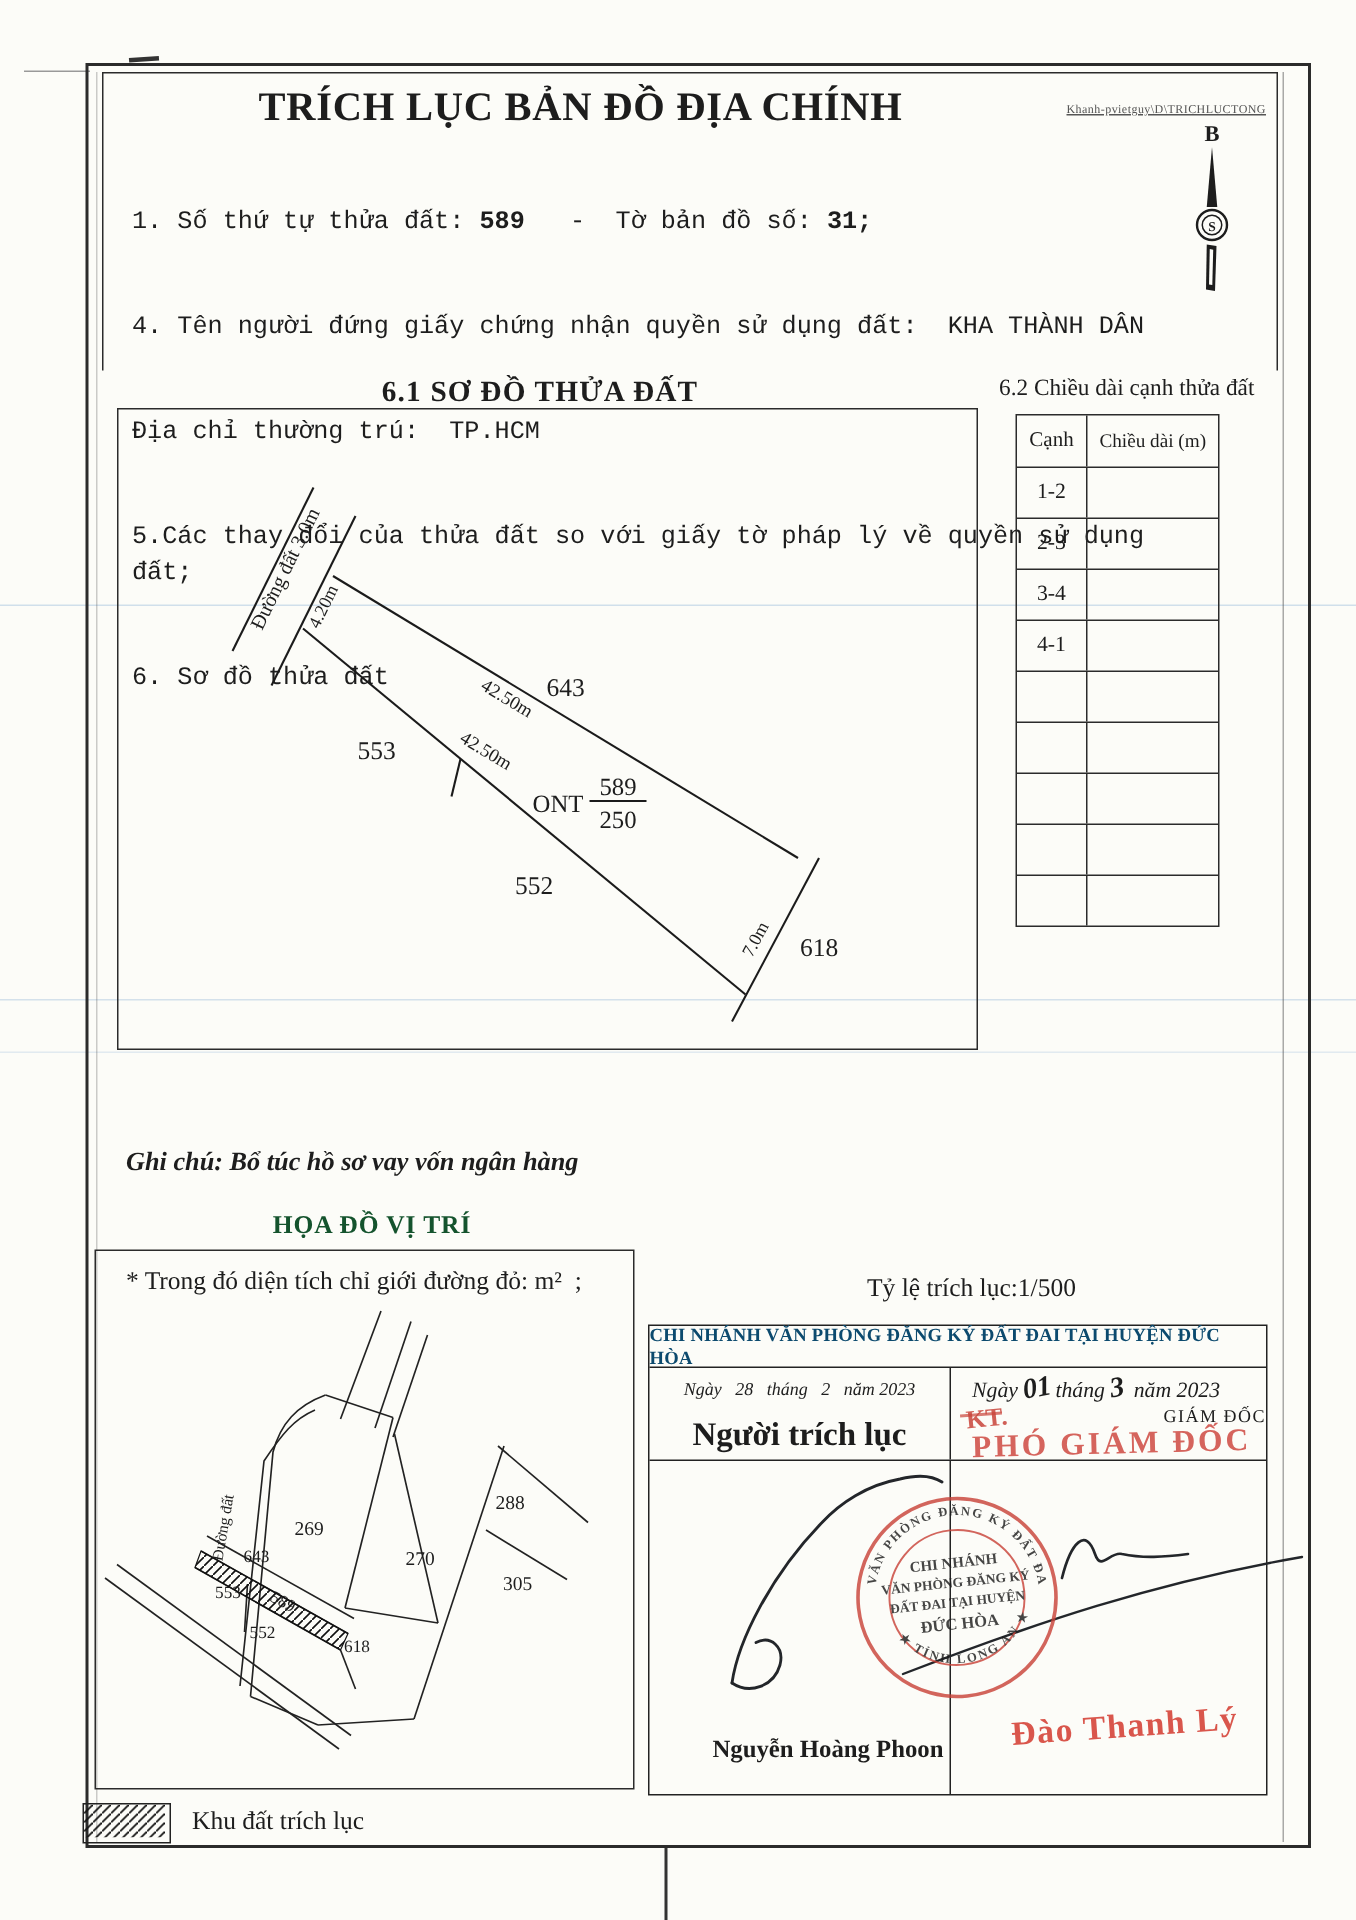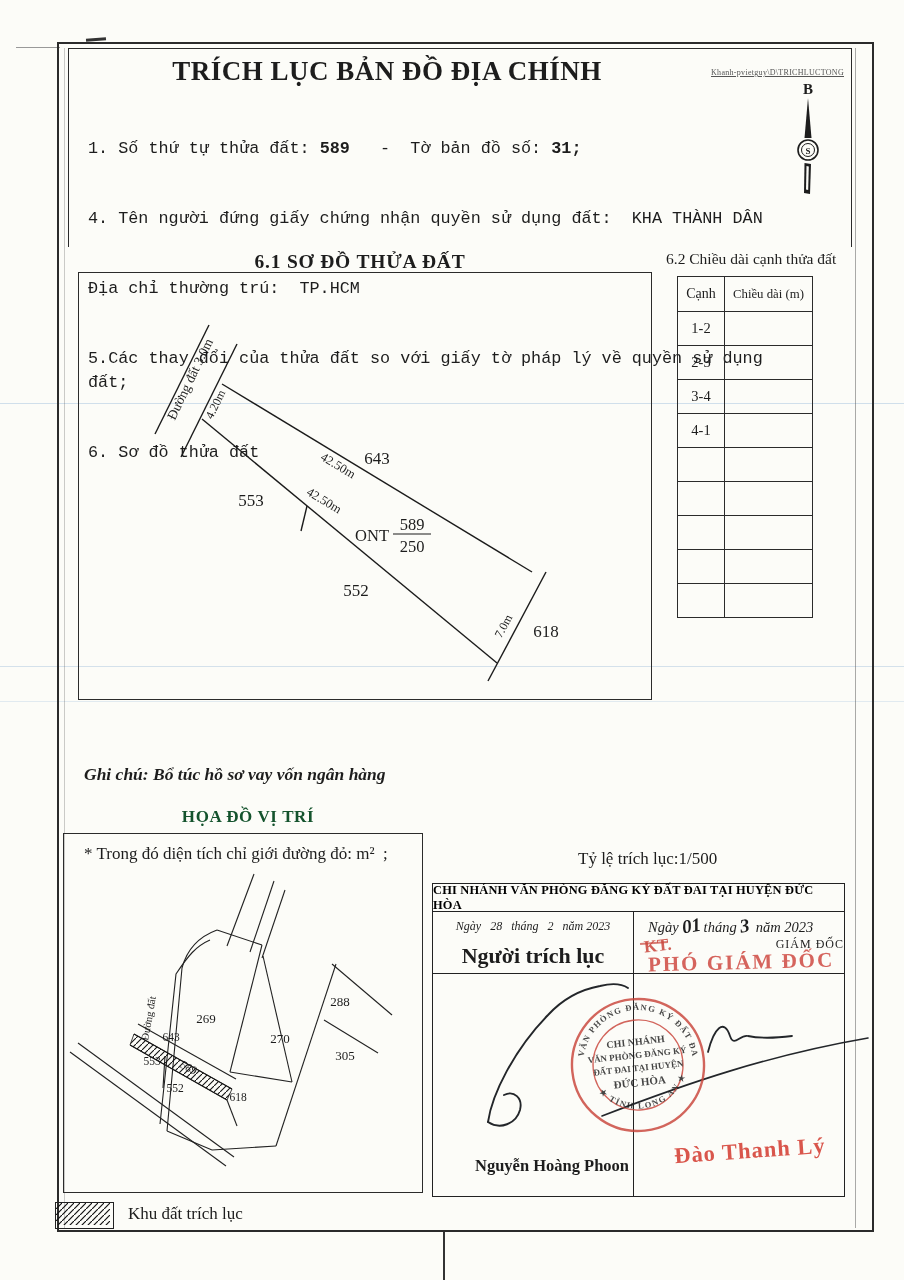--- a/index.html
+++ b/index.html
@@ -26,21 +26,21 @@
   .t62 .tr:last-child{border-bottom:none;}
   .t62 .c1{width:46px;border-right:1.4px solid #2b2b2b;display:flex;align-items:center;justify-content:center;}
   .t62 .c2{flex:1;display:flex;align-items:center;justify-content:center;}
   .notes{left:84px;top:708px;width:620px;font-size:17px;line-height:26.5px;white-space:pre-wrap;}
   .notes .nt{font-weight:bold;font-style:italic;font-size:17.5px;}
   .hmap{left:118px;top:807px;width:260px;text-align:center;font-weight:bold;font-size:17px;color:#14532d;letter-spacing:.6px;}
   .mapbox{left:63px;top:833px;width:358px;height:358px;border:1.6px solid #2b2b2b;}
   .scalelbl{left:560px;top:849px;width:280px;font-size:17px;margin-left:18px;}
   .apptable{left:432px;top:883px;width:411px;height:312px;border:1.6px solid #222;display:flex;flex-direction:column;background:transparent;}
   .app-office{height:27px;border-bottom:1.6px solid #222;display:flex;align-items:center;justify-content:center;
-    font-weight:bold;font-size:12.4px;letter-spacing:.2px;color:#000000;}
+    font-weight:bold;font-size:12.4px;letter-spacing:.2px;color:#0c4a6e;}
   .app-dates{height:61px;border-bottom:1.6px solid #222;display:flex;}
   .adl{width:200px;border-right:1.6px solid #222;position:relative;}
   .adr{flex:1;position:relative;}
   .adl-date{position:absolute;left:0;top:7px;width:100%;text-align:center;font-style:italic;font-size:12px;white-space:pre-wrap;}
   .adl-role{position:absolute;left:0;top:31px;width:100%;text-align:center;font-weight:bold;font-size:22px;}
   .adr-date{position:absolute;left:14px;top:3px;width:100%;font-style:italic;font-size:14.5px;white-space:pre-wrap;}
   .hand{display:inline-block;font-weight:bold;font-size:19px;transform:rotate(-10deg);margin:0 3px;}
   .adr-role{position:absolute;left:0;top:25px;width:100%;text-align:right;font-weight:normal;font-size:12px;letter-spacing:1px;}
   .kt{position:absolute;left:10px;top:24px;color:#c9443a;font-weight:bold;font-size:17px;transform:rotate(-6deg);opacity:.85;}
   .ktdash{position:absolute;left:6px;top:30px;width:28px;height:2px;background:#c9443a;opacity:.7;transform:rotate(-4deg);}

